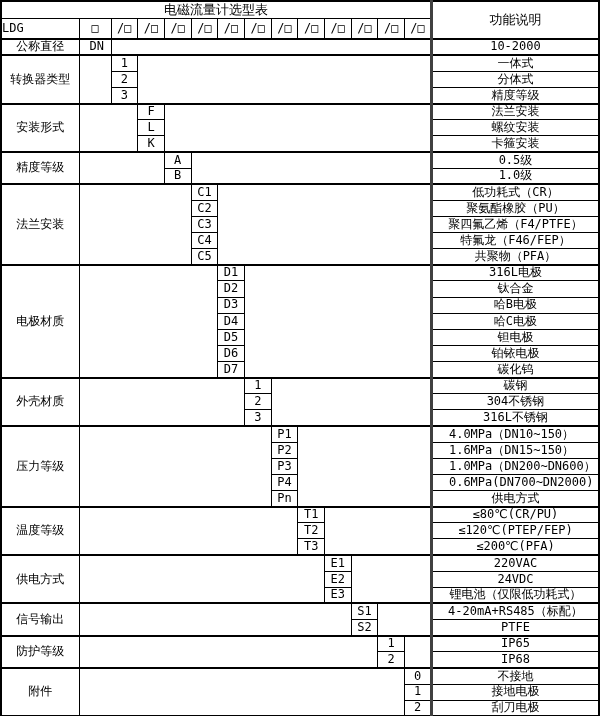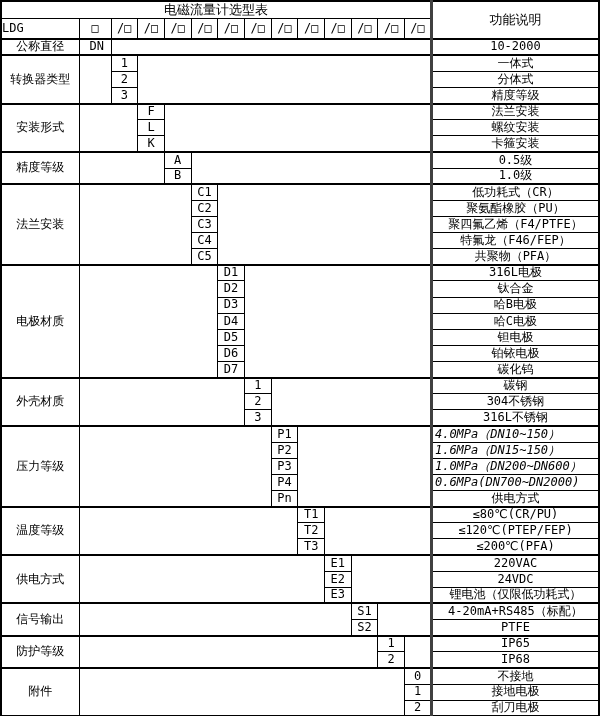--- a/index.html
+++ b/index.html
@@ -11,21 +11,21 @@
      text-align:center;vertical-align:middle;line-height:1.1;}
   tr{height:16.14px;}
   tr.tr-title{height:17px;}
   tr.tr-ldg{height:21px;}
   td.gt{border-top:2px solid #000;}   
   td.rcol{border-left:3px solid #404040;}
   td.title-cell{font-size:13px;}
   td.label{}
   td.ldg-label{text-align:left;}
   td.dn{text-align:left;padding-left:10px;}
-  td.ldesc{text-align:left;padding-left:2px;font-style:italic;}
+  td.ldesc{text-align:left;padding-left:16px;}
 </style>
 </head>
 <body>
 
 <div class="wrap">
 <table>
 <colgroup>
   <col style="width:78px">
         <col style="width:32px">
   <col style="width:26.7px">

